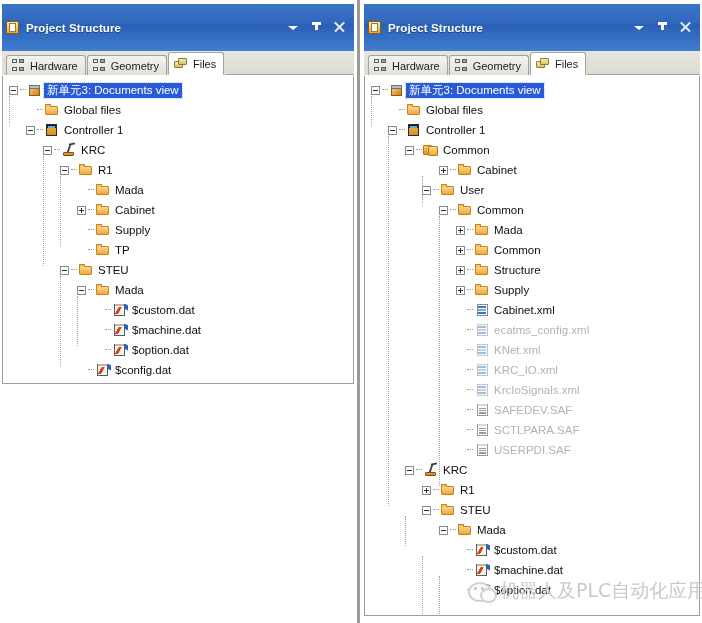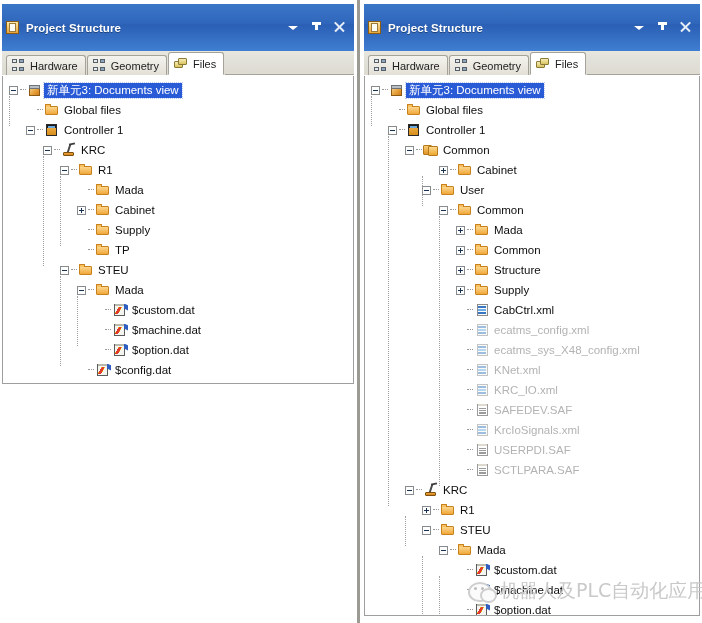--- a/index.html
+++ b/index.html
@@ -532,83 +532,76 @@
             <span class="tog plus"></span>
             <span class="dash"></span>
             <span class="ico i-folder"></span>
             <span class="lbl">Supply</span>
           </div>
           <div class="row">
             <span class="indent" style="width: 87px;"></span>
             <span class="tog-sp"></span>
             <span class="dash"></span>
             <span class="ico i-xml"></span>
-            <span class="lbl">CabCtrl.xml</span>
+            <span class="lbl">Cabinet.xml</span>
           </div>
           <div class="row">
             <span class="indent" style="width: 87px;"></span>
             <span class="tog-sp"></span>
             <span class="dash"></span>
             <span class="ico i-xml dimmed"></span>
             <span class="lbl dim">ecatms_config.xml</span>
           </div>
           <div class="row">
             <span class="indent" style="width: 87px;"></span>
             <span class="tog-sp"></span>
             <span class="dash"></span>
             <span class="ico i-xml dimmed"></span>
-            <span class="lbl dim">ecatms_sys_X48_config.xml</span>
-          </div>
-          <div class="row">
-            <span class="indent" style="width: 87px;"></span>
-            <span class="tog-sp"></span>
-            <span class="dash"></span>
-            <span class="ico i-xml dimmed"></span>
             <span class="lbl dim">KNet.xml</span>
           </div>
           <div class="row">
             <span class="indent" style="width: 87px;"></span>
             <span class="tog-sp"></span>
             <span class="dash"></span>
             <span class="ico i-xml dimmed"></span>
             <span class="lbl dim">KRC_IO.xml</span>
           </div>
           <div class="row">
             <span class="indent" style="width: 87px;"></span>
             <span class="tog-sp"></span>
             <span class="dash"></span>
-            <span class="ico i-saf dimmed">
-              <i></i>
-            </span>
-            <span class="lbl dim">SAFEDEV.SAF</span>
-          </div>
-          <div class="row">
-            <span class="indent" style="width: 87px;"></span>
-            <span class="tog-sp"></span>
-            <span class="dash"></span>
             <span class="ico i-xml dimmed"></span>
             <span class="lbl dim">KrcIoSignals.xml</span>
           </div>
           <div class="row">
             <span class="indent" style="width: 87px;"></span>
             <span class="tog-sp"></span>
             <span class="dash"></span>
             <span class="ico i-saf dimmed">
               <i></i>
             </span>
+            <span class="lbl dim">SAFEDEV.SAF</span>
+          </div>
+          <div class="row">
+            <span class="indent" style="width: 87px;"></span>
+            <span class="tog-sp"></span>
+            <span class="dash"></span>
+            <span class="ico i-saf dimmed">
+              <i></i>
+            </span>
+            <span class="lbl dim">SCTLPARA.SAF</span>
+          </div>
+          <div class="row">
+            <span class="indent" style="width: 87px;"></span>
+            <span class="tog-sp"></span>
+            <span class="dash"></span>
+            <span class="ico i-saf dimmed">
+              <i></i>
+            </span>
             <span class="lbl dim">USERPDI.SAF</span>
-          </div>
-          <div class="row">
-            <span class="indent" style="width: 87px;"></span>
-            <span class="tog-sp"></span>
-            <span class="dash"></span>
-            <span class="ico i-saf dimmed">
-              <i></i>
-            </span>
-            <span class="lbl dim">SCTLPARA.SAF</span>
           </div>
           <div class="row">
             <span class="indent" style="width: 36px;"></span>
             <span class="tog"></span>
             <span class="dash"></span>
             <span class="ico i-robot">
               <i></i>
             </span>
             <span class="lbl">KRC</span>
           </div>

